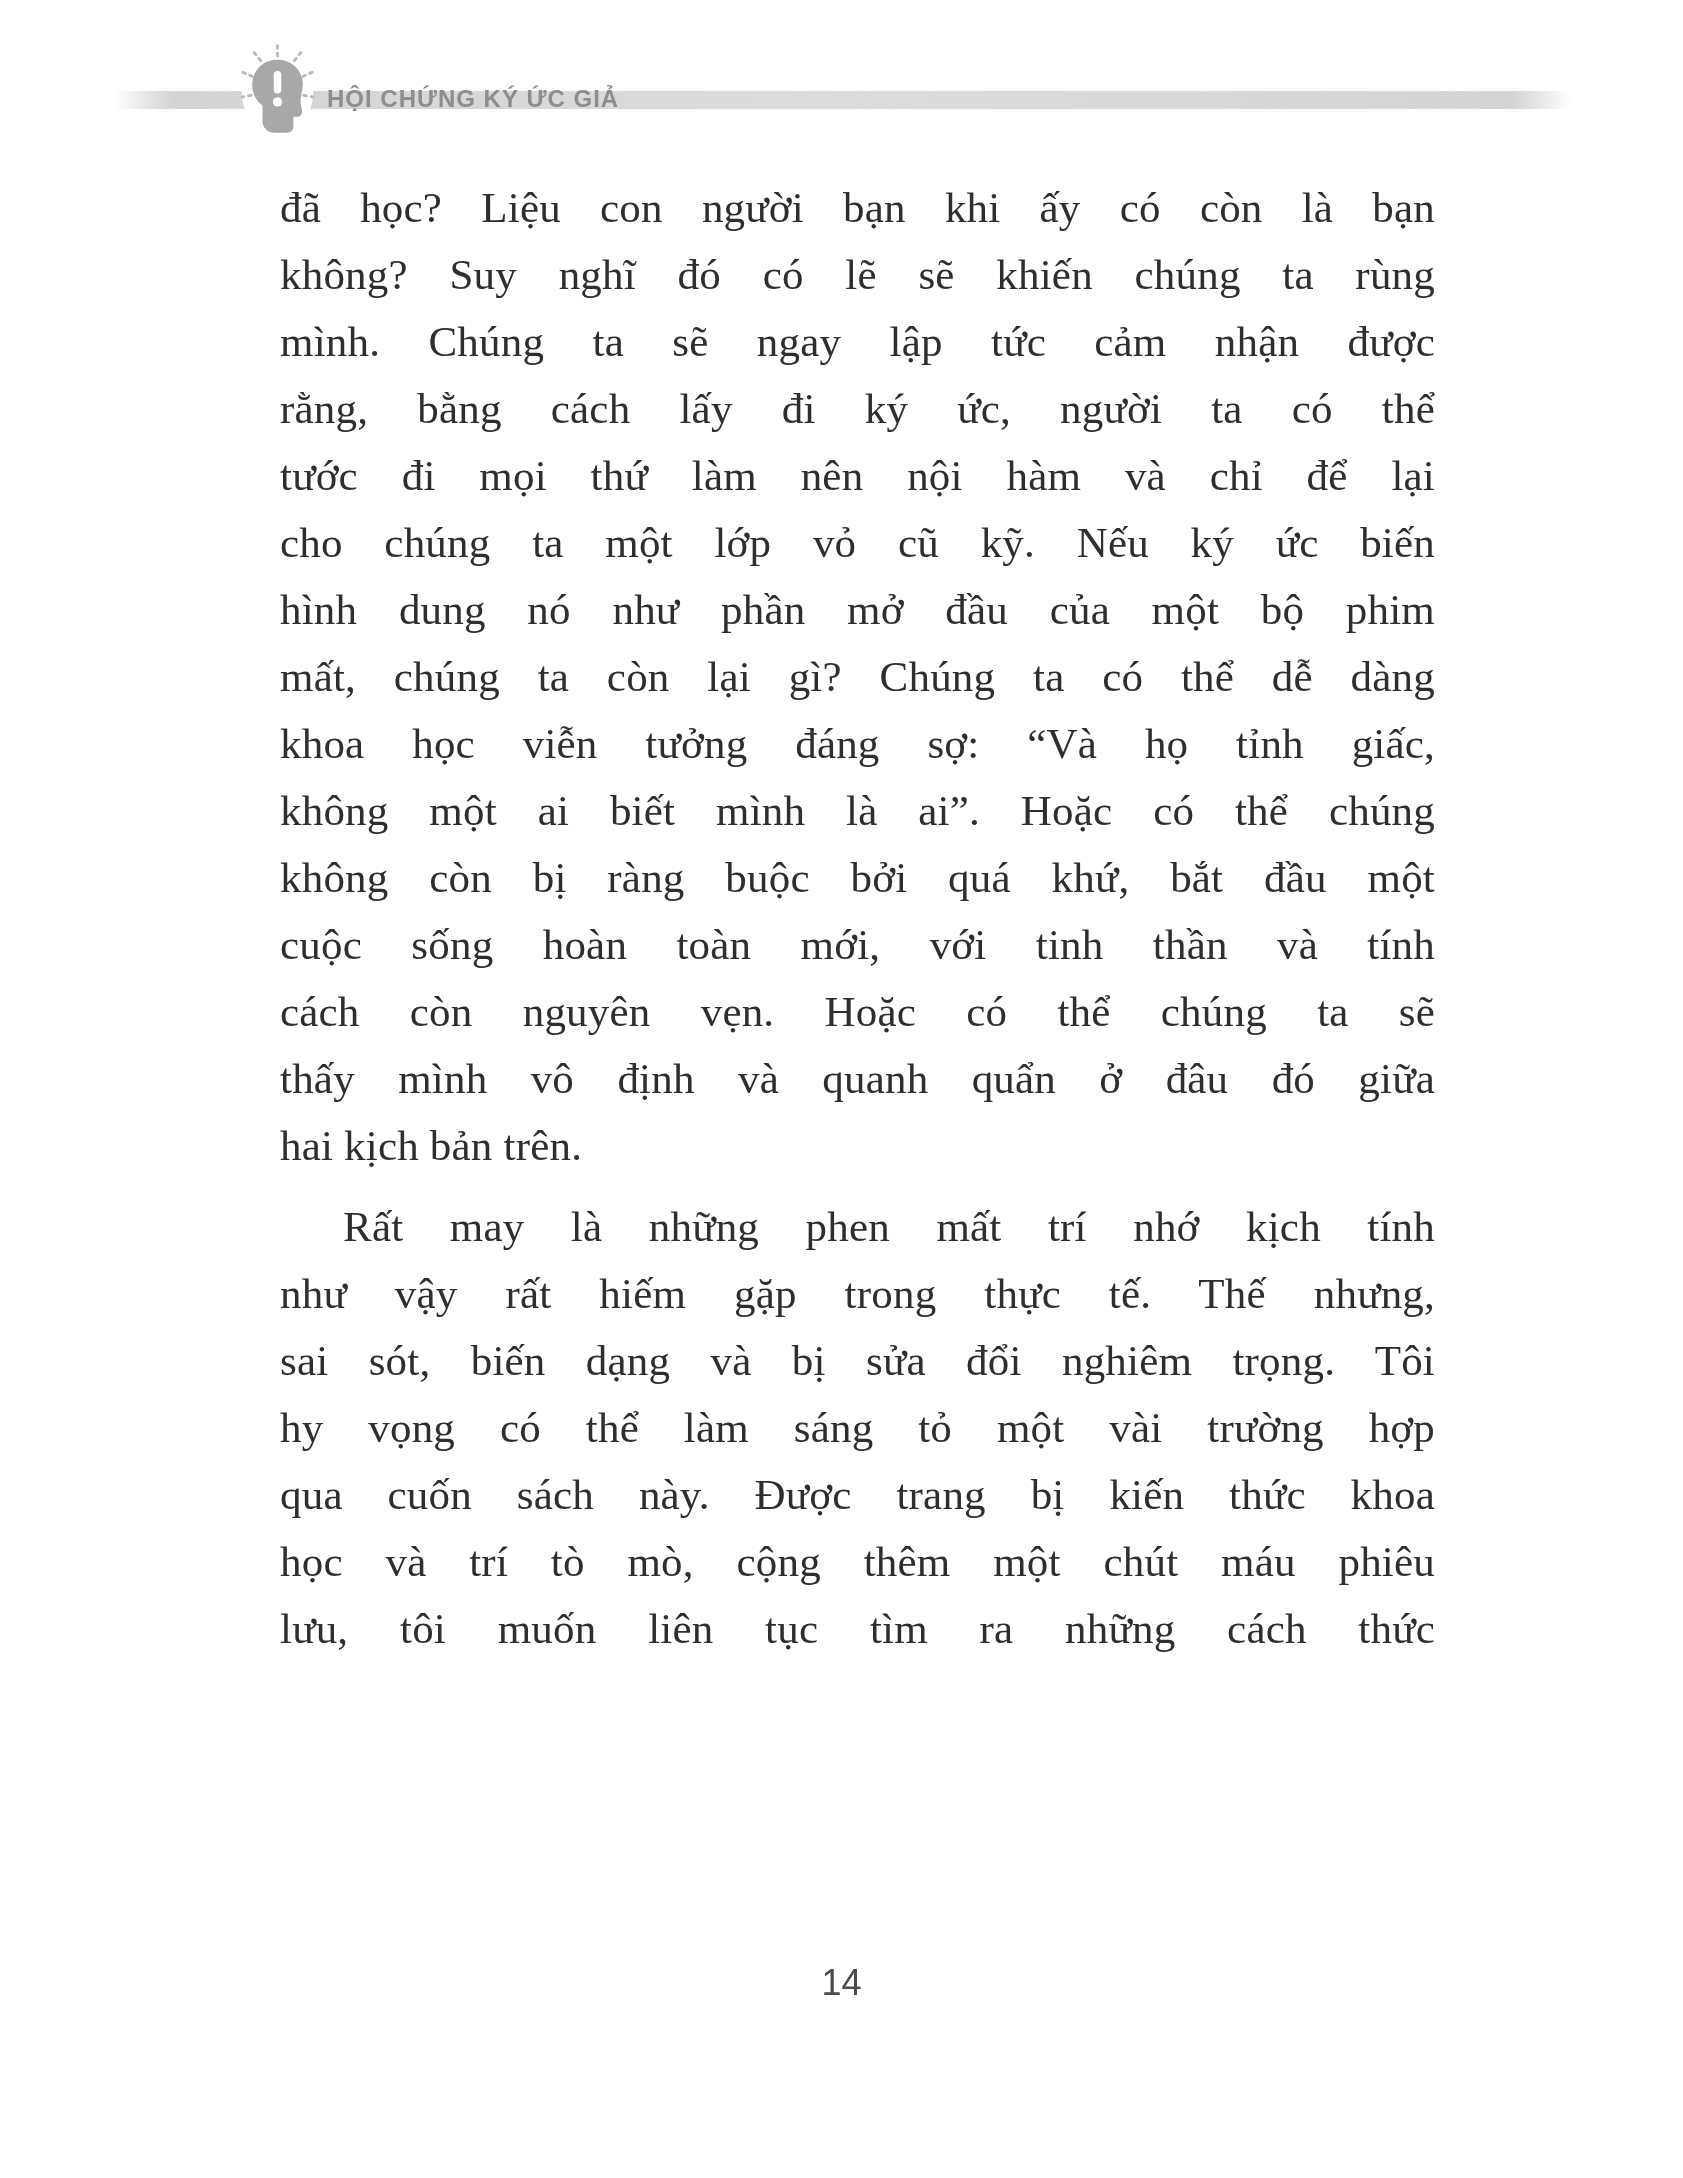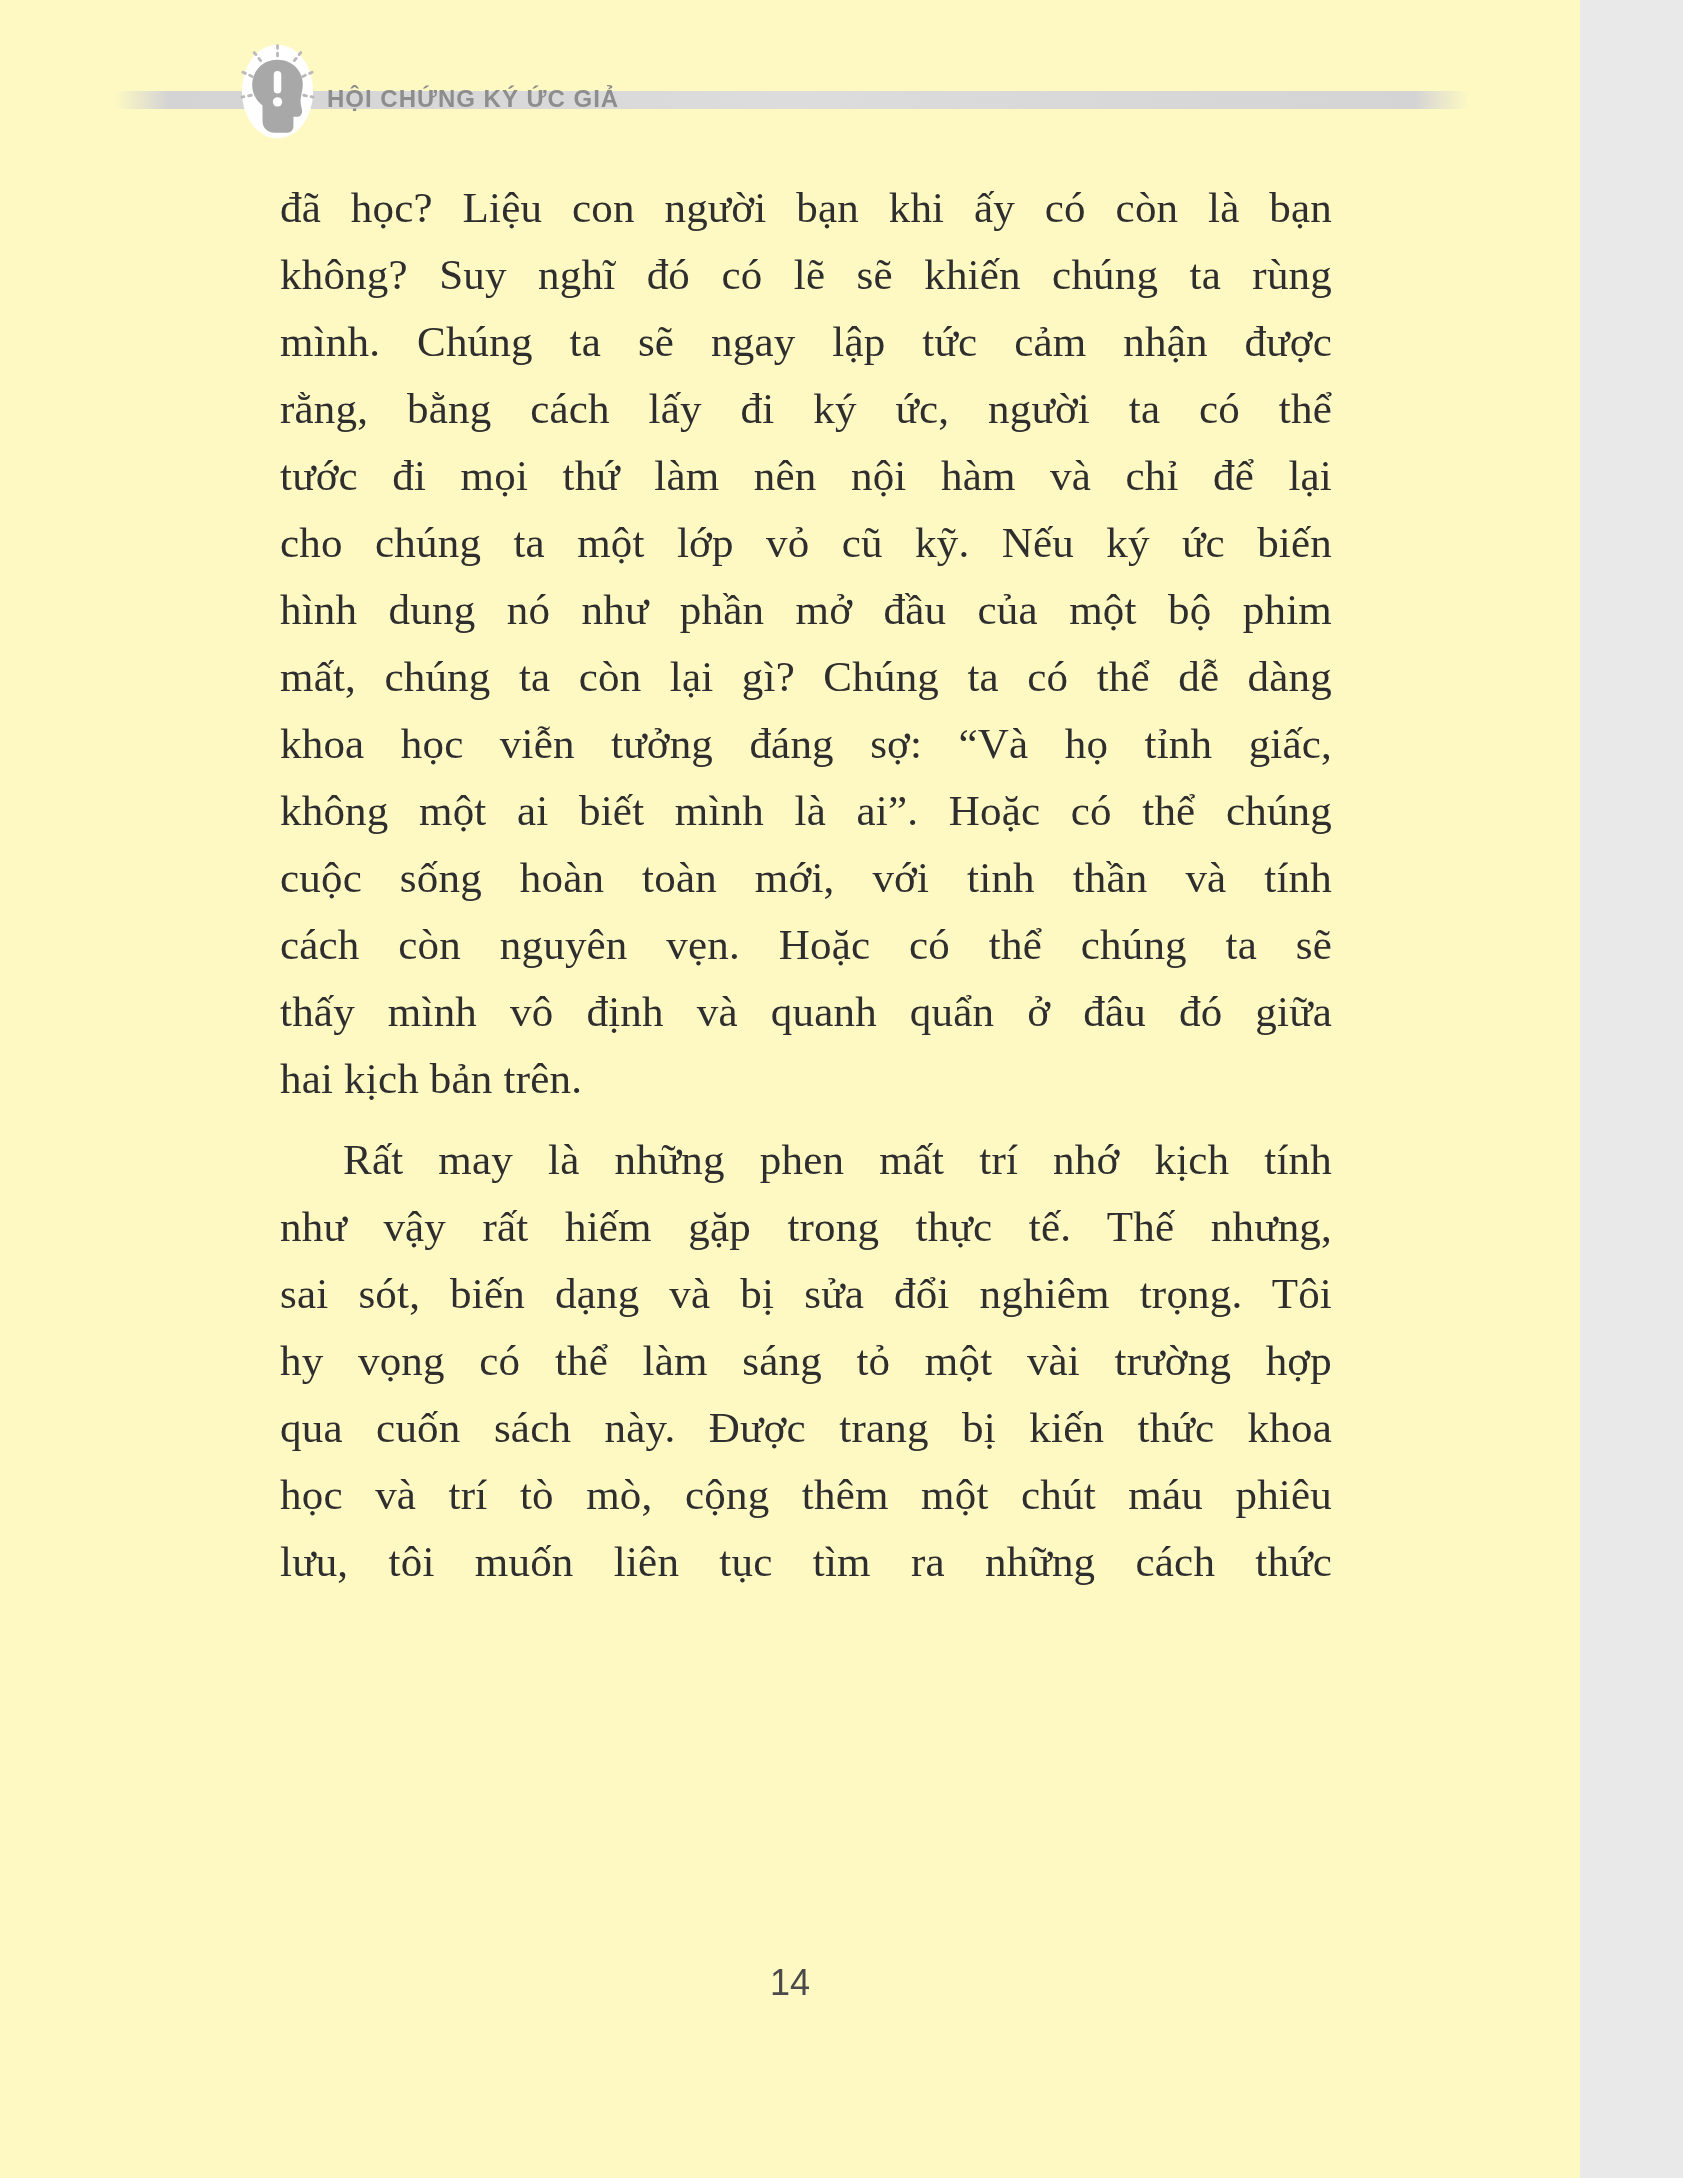--- a/index.html
+++ b/index.html
@@ -1,22 +1,21 @@
 <!DOCTYPE html>
 <html lang="vi"><head>
 <meta charset="utf-8">
 <style>
   html,body{margin:0;padding:0;background:#e9e9e9;}
   .page{
     position:relative;
-    width:1532px;height:2178px;
-    background:#fef9c3;
+    width:1683px;height:2178px;
+    background:#ffffff;
     overflow:hidden;
     font-family:"Liberation Serif","DejaVu Serif",serif;
-    padding-left:48px;
   }
 
   
   .hdr-bar{
     position:absolute;left:114px;right:111px;top:91px;height:18px;
     border-radius:10px;
     background:linear-gradient(to right,
       rgba(216,216,216,0) 0%, #d4d4d4 4%, #dcdcdc 50%, #d4d4d4 96%, rgba(216,216,216,0) 100%);
   }
   .hdr-icon{position:absolute;left:240px;top:42px;width:75px;height:99px;}
@@ -91,20 +90,21 @@
         <div class="tline jl">đã học? Liệu con người bạn khi ấy có còn là bạn</div>
         <div class="tline jl">không? Suy nghĩ đó có lẽ sẽ khiến chúng ta rùng</div>
         <div class="tline jl">mình. Chúng ta sẽ ngay lập tức cảm nhận được</div>
         <div class="tline jl">rằng, bằng cách lấy đi ký ức, người ta có thể</div>
         <div class="tline jl">tước đi mọi thứ làm nên nội hàm và chỉ để lại</div>
         <div class="tline jl">cho chúng ta một lớp vỏ cũ kỹ. Nếu ký ức biến</div>
         <div class="tline jl">hình dung nó như phần mở đầu của một bộ phim</div>
         <div class="tline jl">mất, chúng ta còn lại gì? Chúng ta có thể dễ dàng</div>
         <div class="tline jl">khoa học viễn tưởng đáng sợ: “Và họ tỉnh giấc,</div>
         <div class="tline jl">không một ai biết mình là ai”. Hoặc có thể chúng</div>
+        <div class="tline jl">không còn bị ràng buộc bởi quá khứ, bắt đầu một</div>
         <div class="tline jl">cuộc sống hoàn toàn mới, với tinh thần và tính</div>
         <div class="tline jl">cách còn nguyên vẹn. Hoặc có thể chúng ta sẽ</div>
         <div class="tline jl">thấy mình vô định và quanh quẩn ở đâu đó giữa</div>
         <div class="tline">hai kịch bản trên.</div>
       </div>
       <div class="para">
         <div class="tline jl indent">Rất may là những phen mất trí nhớ kịch tính</div>
         <div class="tline jl">như vậy rất hiếm gặp trong thực tế. Thế nhưng,</div>
         <div class="tline jl">sai sót, biến dạng và bị sửa đổi nghiêm trọng. Tôi</div>
         <div class="tline jl">hy vọng có thể làm sáng tỏ một vài trường hợp</div>

